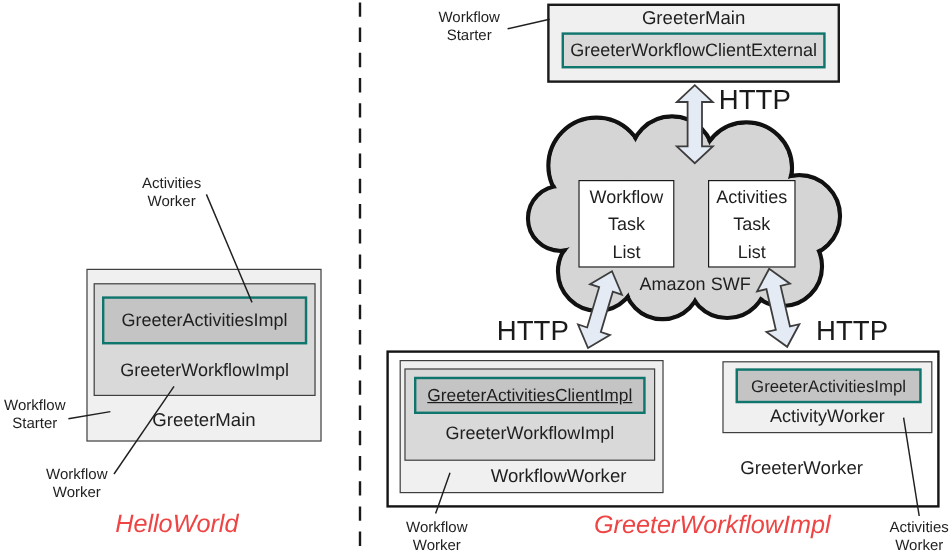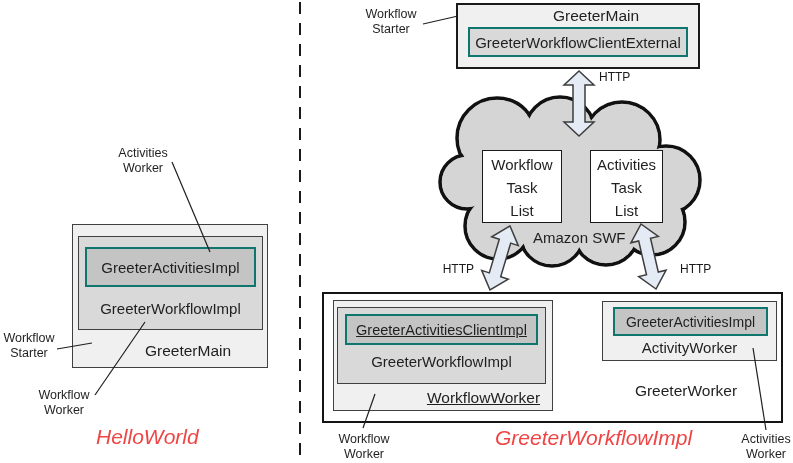--- a/index.html
+++ b/index.html
@@ -7,25 +7,25 @@
     position:relative;width:793px;height:463px;background:#ffffff;overflow:hidden;
     font-family:"Liberation Sans",sans-serif;color:#1f1f1f;
   }
   .box{position:absolute;box-sizing:border-box;}
   .light{background:#f0f0f0;border:1.5px solid #404040;}
   .medium{background:#d9d9d9;border:1px solid #404040;}
   .dark{background:#c4c4c4;border:2px solid #0f766e;display:flex;align-items:center;justify-content:center;}
   .white-host{background:#ffffff;border:2px solid #141414;}
   .task{background:#ffffff;border:1.5px solid #1a1a1a;text-align:center;font-size:15px;line-height:23px;padding-top:2px;}
   .boxlabel{position:absolute;text-align:center;font-size:15px;white-space:nowrap;}
-  .boxlabel-lg{font-size:15.5px;padding-left:18px;}
+  .boxlabel-lg{font-size:15.5px;}
   .smalllabel{position:absolute;font-size:12.5px;line-height:15px;text-align:center;color:#1f1f1f;}
   .smalllabel span{display:block;}
   .caption{position:absolute;font-size:21px;text-align:left;white-space:nowrap;color:#ef4444;font-style:italic;}
-  .http{position:absolute;font-size:12px;white-space:nowrap;color:#1a1a1a;}
+  .http{position:absolute;font-size:23px;white-space:nowrap;color:#1a1a1a;}
   .innertext{font-size:15px;white-space:nowrap;}
   svg{position:absolute;left:0;top:0;}
   .layer-under{z-index:1;}
   .layer-boxes{z-index:2;}
   .layer-over{z-index:3;pointer-events:none;}
   .layer-text{z-index:4;}
 </style>
 </head>
 <body>
 
@@ -89,21 +89,21 @@
     <div class="boxlabel" style="left:533px;top:229px;width:86px;">Amazon SWF</div>
 
     <div class="box white-host" style="left:322px;top:292px;width:461px;height:131px;"></div>
 
     <div class="box light" style="left:333px;top:300px;width:220px;height:111px;border-width:1px;"></div>
     <div class="box medium" style="left:337px;top:307px;width:209px;height:77px;"></div>
     <div class="box dark" style="left:345px;top:314px;width:193px;height:31px;">
       <span class="innertext" style="font-size:14.5px;text-decoration:underline;">GreeterActivitiesClientImpl</span>
     </div>
     <div class="boxlabel" style="left:337px;top:353px;width:209px;">GreeterWorkflowImpl</div>
-    <div class="boxlabel boxlabel-lg" style="left:333px;top:389px;width:265px;text-decoration:underline;">WorkflowWorker</div>
+    <div class="boxlabel boxlabel-lg" style="left:333px;top:389px;width:265px;">WorkflowWorker</div>
 
     <div class="box light" style="left:602px;top:301px;width:175px;height:60px;border-width:1px;"></div>
     <div class="box dark" style="left:613px;top:307px;width:155px;height:29px;">
       <span class="innertext" style="font-size:14px;">GreeterActivitiesImpl</span>
     </div>
     <div class="boxlabel" style="left:602px;top:339px;width:175px;">ActivityWorker</div>
     <div class="boxlabel boxlabel-lg" style="left:598px;top:382px;width:140px;">GreeterWorker</div>
   </div>
 
   <svg class="layer-over" width="793" height="463" viewBox="0 0 793 463">

